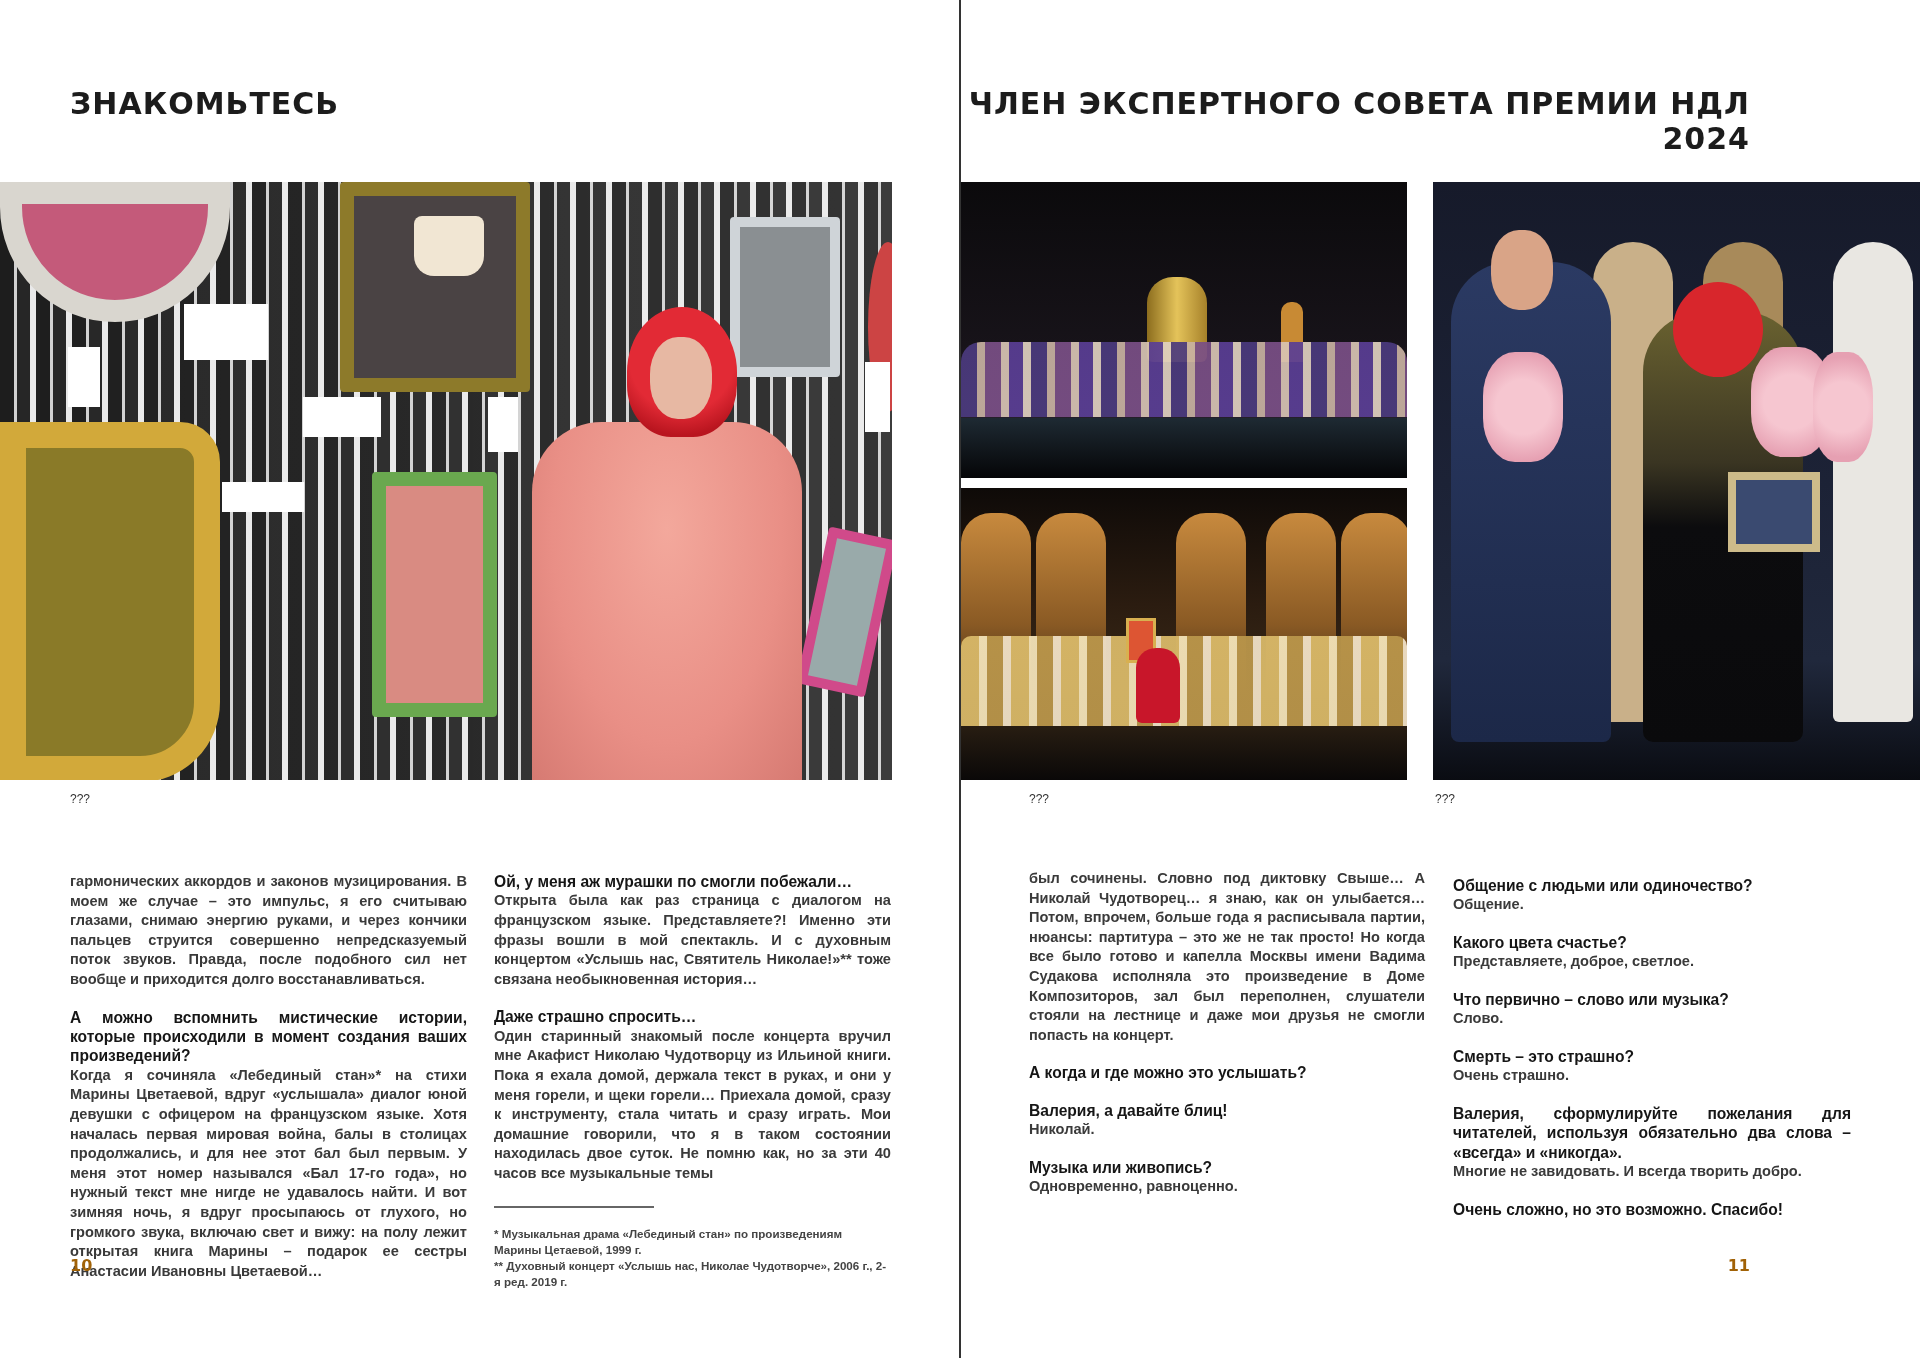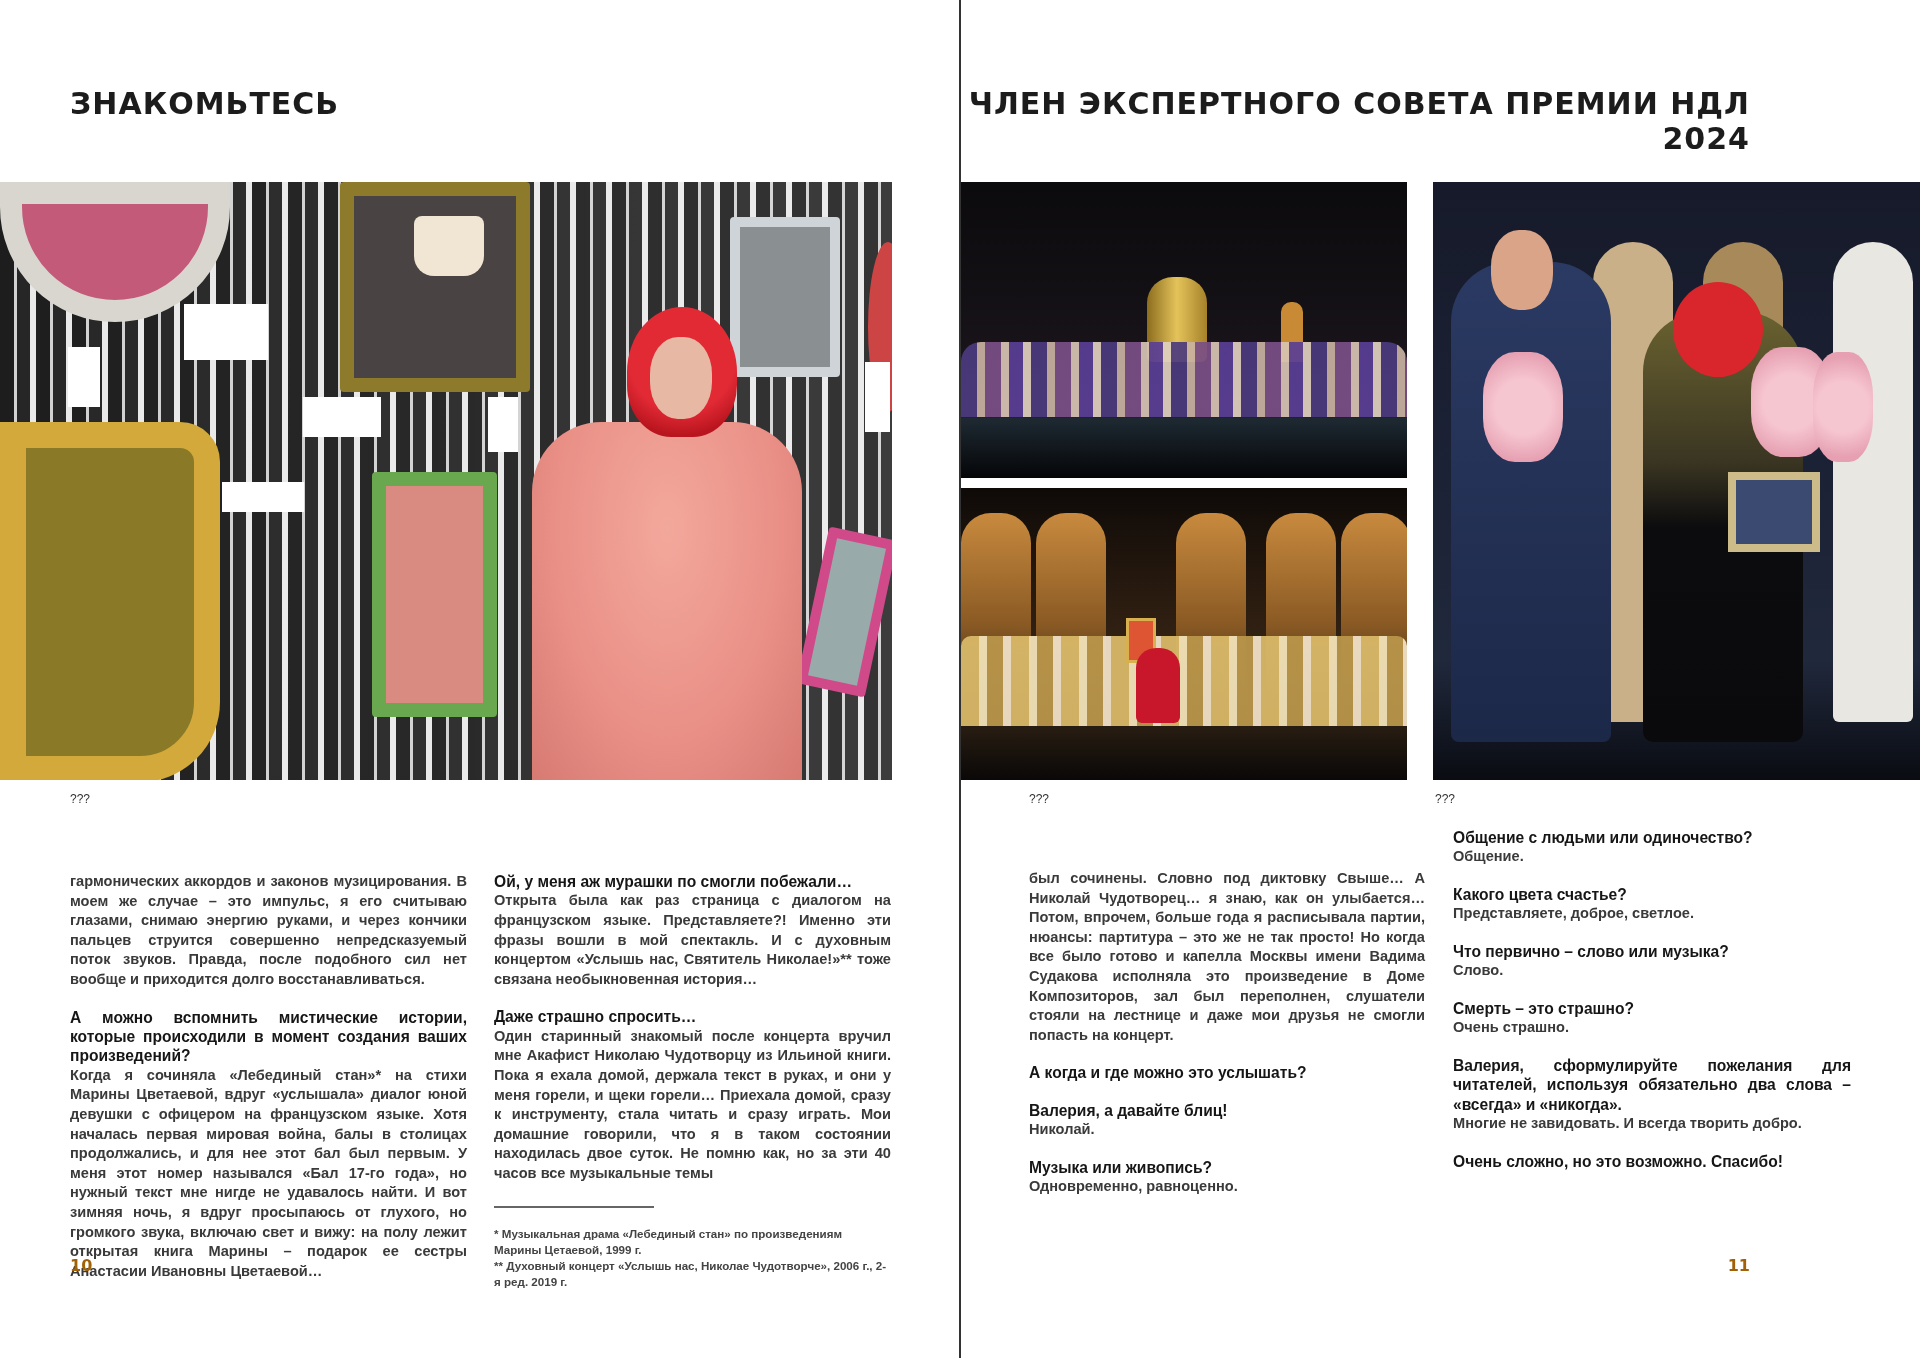--- a/index.html
+++ b/index.html
@@ -171,21 +171,21 @@
 
   <div class="col" style="left:68px;top:869px;width:396px;">
     <p class="a">был сочинены. Словно под диктовку Свыше… А Николай Чудотворец… я знаю, как он улыбается… Потом, впрочем, больше года я расписывала партии, нюансы: партитура – это же не так просто! Но когда все было готово и капелла Москвы имени Вадима Судакова исполняла это произведение в Доме Композиторов, зал был переполнен, слушатели стояли на лестнице и даже мои друзья не смогли попасть на концерт.</p>
     <p class="q">А когда и где можно это услышать?</p>
     <p class="q">Валерия, а давайте блиц!</p>
     <p class="a">Николай.</p>
     <p class="q">Музыка или живопись?</p>
     <p class="a">Одновременно, равноценно.</p>
   </div>
 
-  <div class="col" style="left:492px;top:828px;width:398px;">
+  <div class="col" style="left:492px;top:876px;width:398px;">
     <p class="q">Общение с людьми или одиночество?</p>
     <p class="a">Общение.</p>
     <p class="q">Какого цвета счастье?</p>
     <p class="a">Представляете, доброе, светлое.</p>
     <p class="q">Что первично – слово или музыка?</p>
     <p class="a">Слово.</p>
     <p class="q">Смерть – это страшно?</p>
     <p class="a">Очень страшно.</p>
     <p class="q">Валерия, сформулируйте пожелания для читателей, используя обязательно два слова – «всегда» и «никогда».</p>
     <p class="a">Многие не завидовать. И всегда творить добро.</p>

